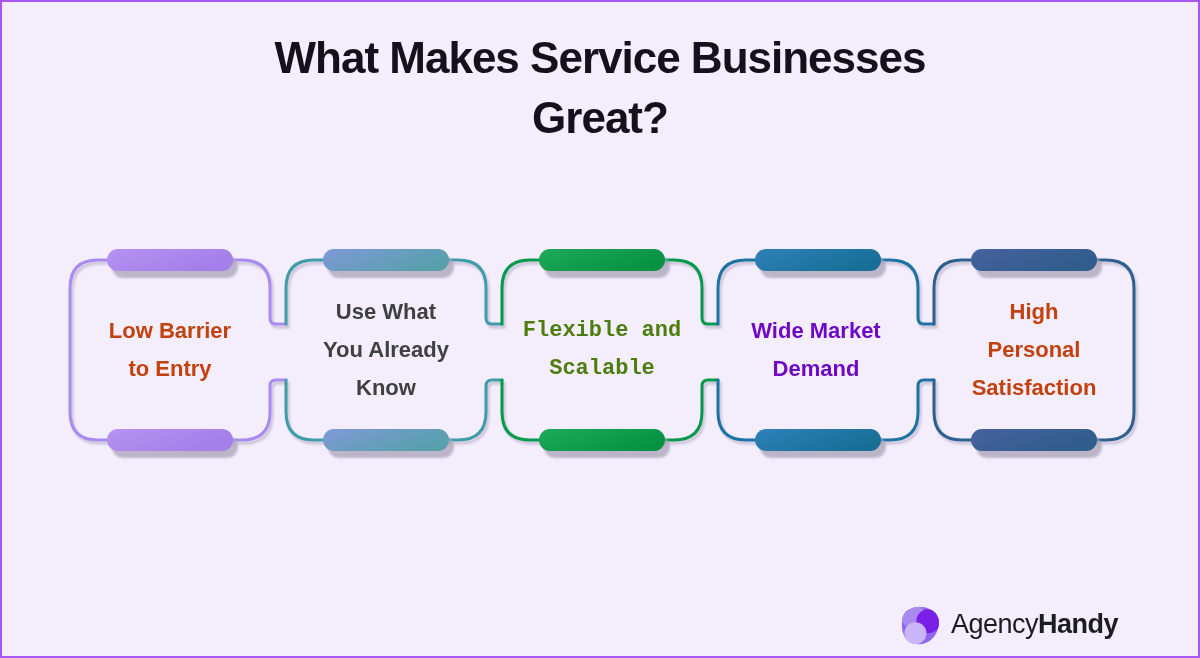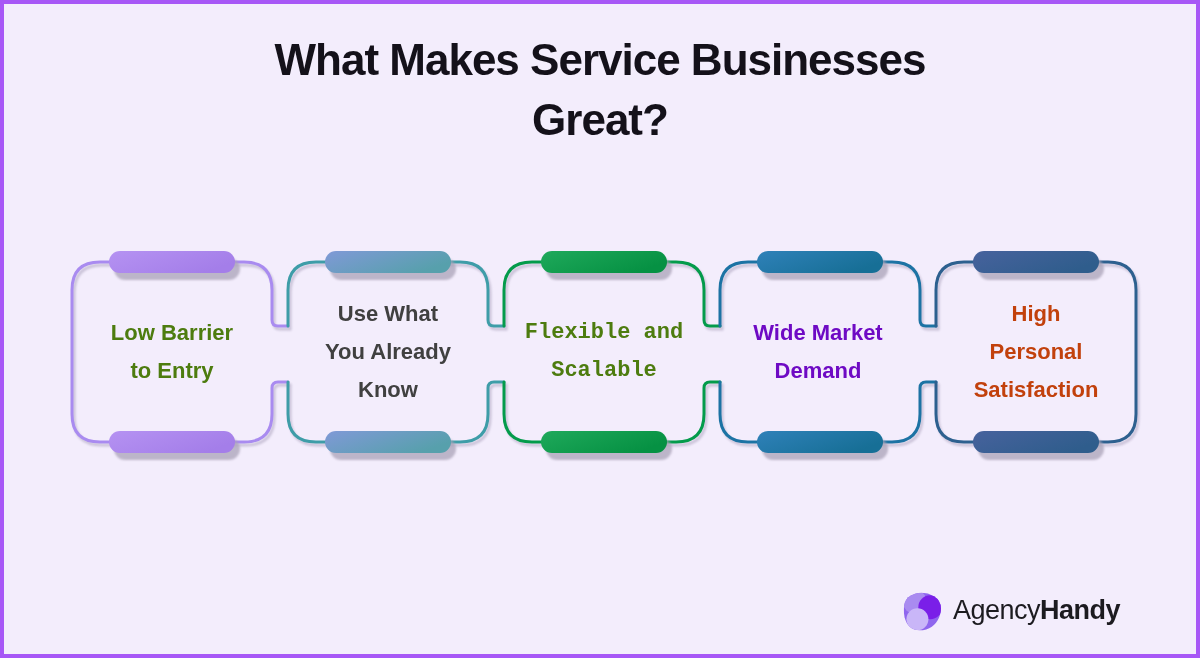--- a/index.html
+++ b/index.html
@@ -1,21 +1,21 @@
 <!DOCTYPE html>
 <html><head>
 <meta charset="utf-8">
 <style>
   html,body{margin:0;padding:0;background:#e9e2f5;}
   .canvas{
     position:relative;
     width:1200px;height:658px;
     box-sizing:border-box;
     background:#F3EDFC;
-    border:4px solid #4c1d95;
+    border:2px solid #4c1d95;
     overflow:hidden;
     font-family:"Liberation Sans", sans-serif;
   }
   .title{
     position:absolute;left:0;top:26px;width:100%;
     text-align:center;
     font-size:44px;line-height:60px;font-weight:bold;
     letter-spacing:-1px;
     white-space:pre-line;
     color:#14111A;
@@ -25,21 +25,21 @@
   .card-label{
     position:absolute;top:258px;height:180px;width:216px;
     display:flex;align-items:center;justify-content:center;
     text-align:center;
     font-size:22px;line-height:38px;font-weight:bold;
     color:#6E0AC4;
     white-space:pre-line;
     pointer-events:none;
   }
   .footer-brand{
-    position:absolute;left:896px;top:584px;
+    position:absolute;left:896px;top:600px;
     display:flex;align-items:center;gap:9px;
   }
   .brand-text{font-size:27px;color:#1C1B20;letter-spacing:-0.5px;}
   .brand-text .regular{font-weight:normal;}
   .brand-text .bold{font-weight:bold;}
   .borders-group{filter:drop-shadow(2px 3px 1px rgba(125,115,150,0.35));}
 </style>
 </head>
 <body>
 
@@ -99,21 +99,21 @@
         <rect x="758" y="434" width="126" height="22" rx="11" fill="#AAA3B8" opacity="0.75" filter="url(#pillblur)"></rect>
         <rect x="753" y="427" width="126" height="22" rx="11" fill="url(#pg3)"></rect>
         <rect x="974" y="254" width="126" height="22" rx="11" fill="#AAA3B8" opacity="0.75" filter="url(#pillblur)"></rect>
         <rect x="969" y="247" width="126" height="22" rx="11" fill="url(#pg4)"></rect>
         <rect x="974" y="434" width="126" height="22" rx="11" fill="#AAA3B8" opacity="0.75" filter="url(#pillblur)"></rect>
         <rect x="969" y="427" width="126" height="22" rx="11" fill="url(#pg4)"></rect>
       </g>
   </svg>
 
   <div id="labels">
-    <div class="card-label" style="left: 60px; color: #4d7c0f;">Low Barrier
+    <div class="card-label" style="left: 60px; color: #c2410c;">Low Barrier
 to Entry</div>
     <div class="card-label" style="left: 276px; color: #404040;">Use What
 You Already
 Know</div>
     <div class="card-label" style="left: 492px; color: #4d7c0f; font-family: Liberation Mono, monospace;">Flexible and
 Scalable</div>
     <div class="card-label" style="left: 706px; color: rgb(110, 10, 196);">Wide Market
 Demand</div>
     <div class="card-label" style="left: 924px; color: #c2410c;">High
 Personal

